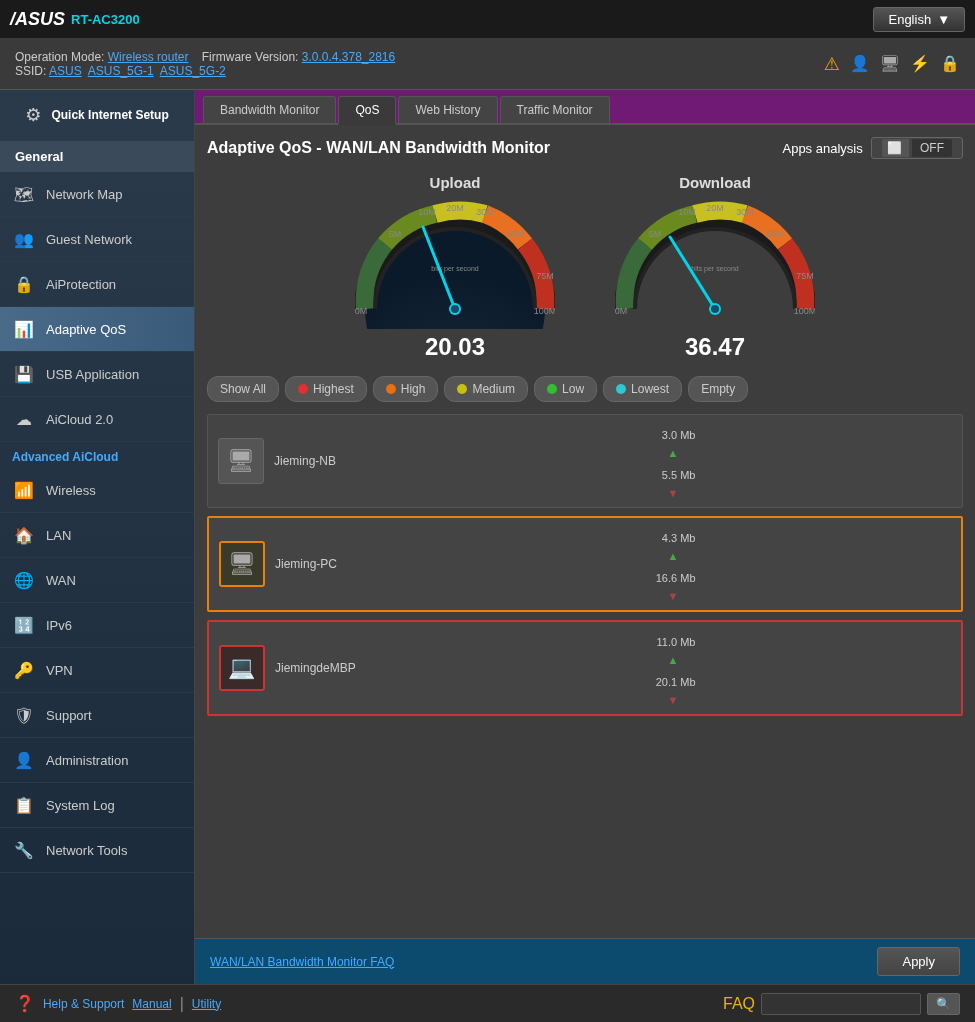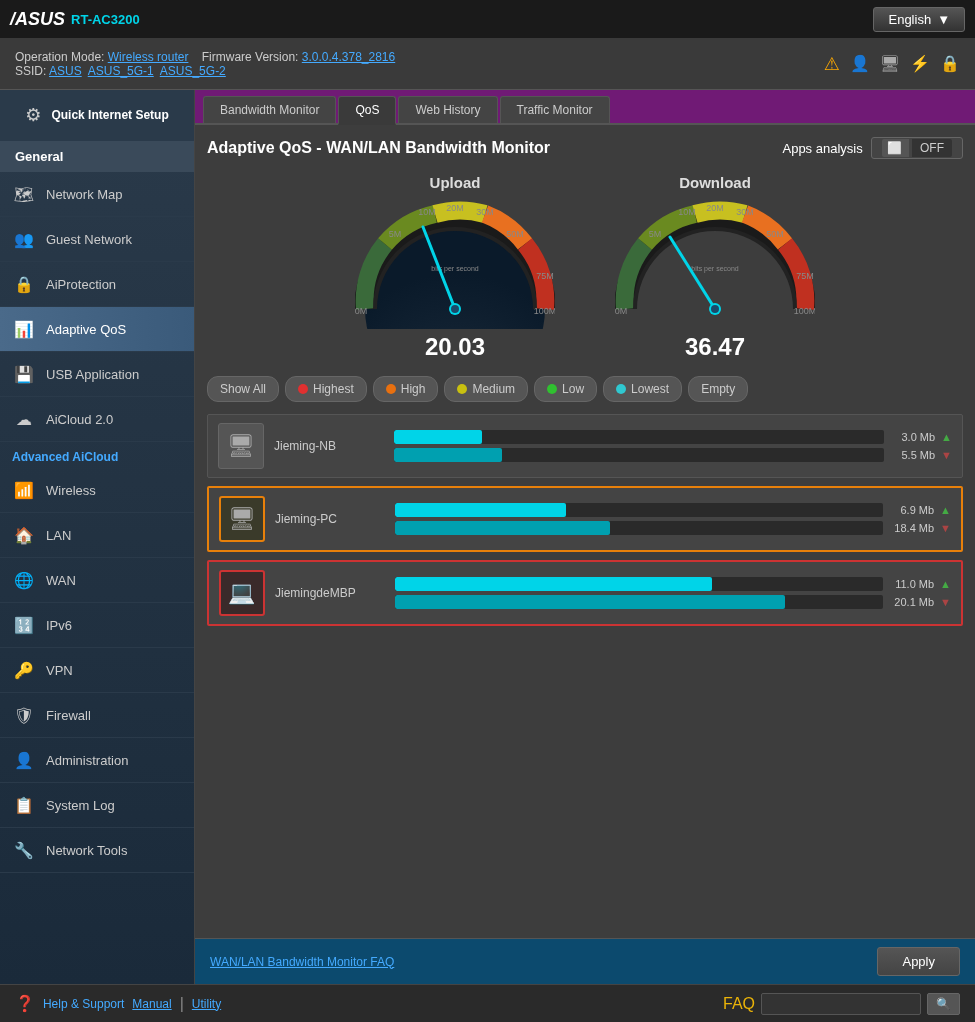--- a/index.html
+++ b/index.html
@@ -61,21 +61,21 @@
 
     
     .device-row { display: flex; align-items: center; background: #444; border: 1px solid #555; margin-bottom: 8px; padding: 8px 10px; gap: 10px; border-radius: 2px; }
     .device-row.highlighted-orange { border: 2px solid #e8800a; }
     .device-row.highlighted-red { border: 2px solid #cc3333; }
     .device-icon-box { width: 46px; height: 46px; background: #555; border: 1px solid #666; border-radius: 3px; display: flex; align-items: center; justify-content: center; flex-shrink: 0; font-size: 22px; color: #aaa; }
     .device-icon-box.orange-border { border: 2px solid #e8800a; background: #3a3a2a; }
     .device-icon-box.red-border { border: 2px solid #cc3333; background: #3a2a2a; }
     .device-name { color: #ccc; font-size: 12px; width: 110px; flex-shrink: 0; }
     .bars-container { flex: 1; display: flex; flex-direction: column; gap: 4px; }
-    .bar-row { display: flex; align-items: center; gap: 6px; }
+    .bar-row { display: flex; align-items: center; gap: 6px; flex-direction: column; }
     .bar-bg { flex: 1; background: #2a2a2a; height: 14px; border-radius: 2px; overflow: hidden; }
     .bar-fill { height: 100%; border-radius: 2px; }
     .bar-cyan { background: #00d4e8; }
     .bar-teal { background: #00a0b0; }
     .bar-value { color: #ccc; font-size: 11px; width: 45px; text-align: right; flex-shrink: 0; }
     .bar-arrow-up { color: #4a4; font-size: 11px; }
     .bar-arrow-down { color: #a44; font-size: 11px; }
 
     
     .footer { background: #2a2a2a; height: 38px; display: flex; align-items: center; padding: 0 15px; gap: 8px; border-top: 1px solid #444; }
@@ -180,21 +180,21 @@
     <div class="sidebar-item">
       <span class="sidebar-icon">🔢</span>
       <span>IPv6</span>
     </div>
     <div class="sidebar-item">
       <span class="sidebar-icon">🔑</span>
       <span>VPN</span>
     </div>
     <div class="sidebar-item">
       <span class="sidebar-icon">🛡</span>
-      <span>Firewall</span>
+      <span>Support</span>
     </div>
     <div class="sidebar-item">
       <span class="sidebar-icon">👤</span>
       <span>Administration</span>
     </div>
     <div class="sidebar-item">
       <span class="sidebar-icon">📋</span>
       <span>System Log</span>
     </div>
     <div class="sidebar-item">
@@ -354,28 +354,28 @@
       <div class="device-row highlighted-orange">
         <div class="device-icon-box orange-border">
           <span>🖥</span>
         </div>
         <div class="device-name">Jieming-PC</div>
         <div class="bars-container">
           <div class="bar-row">
             <div class="bar-bg">
               <div class="bar-fill bar-cyan" style="width:35%;"></div>
             </div>
-            <span class="bar-value">6.9 Mb</span>
+            <span class="bar-value">4.3 Mb</span>
             <span class="bar-arrow-up">▲</span>
           </div>
           <div class="bar-row">
             <div class="bar-bg">
               <div class="bar-fill bar-teal" style="width:44%;"></div>
             </div>
-            <span class="bar-value">18.4 Mb</span>
+            <span class="bar-value">16.6 Mb</span>
             <span class="bar-arrow-down">▼</span>
           </div>
         </div>
       </div>
 
       <div class="device-row highlighted-red">
         <div class="device-icon-box red-border">
           <span>💻</span>
         </div>
         <div class="device-name">JiemingdeMBP</div>

